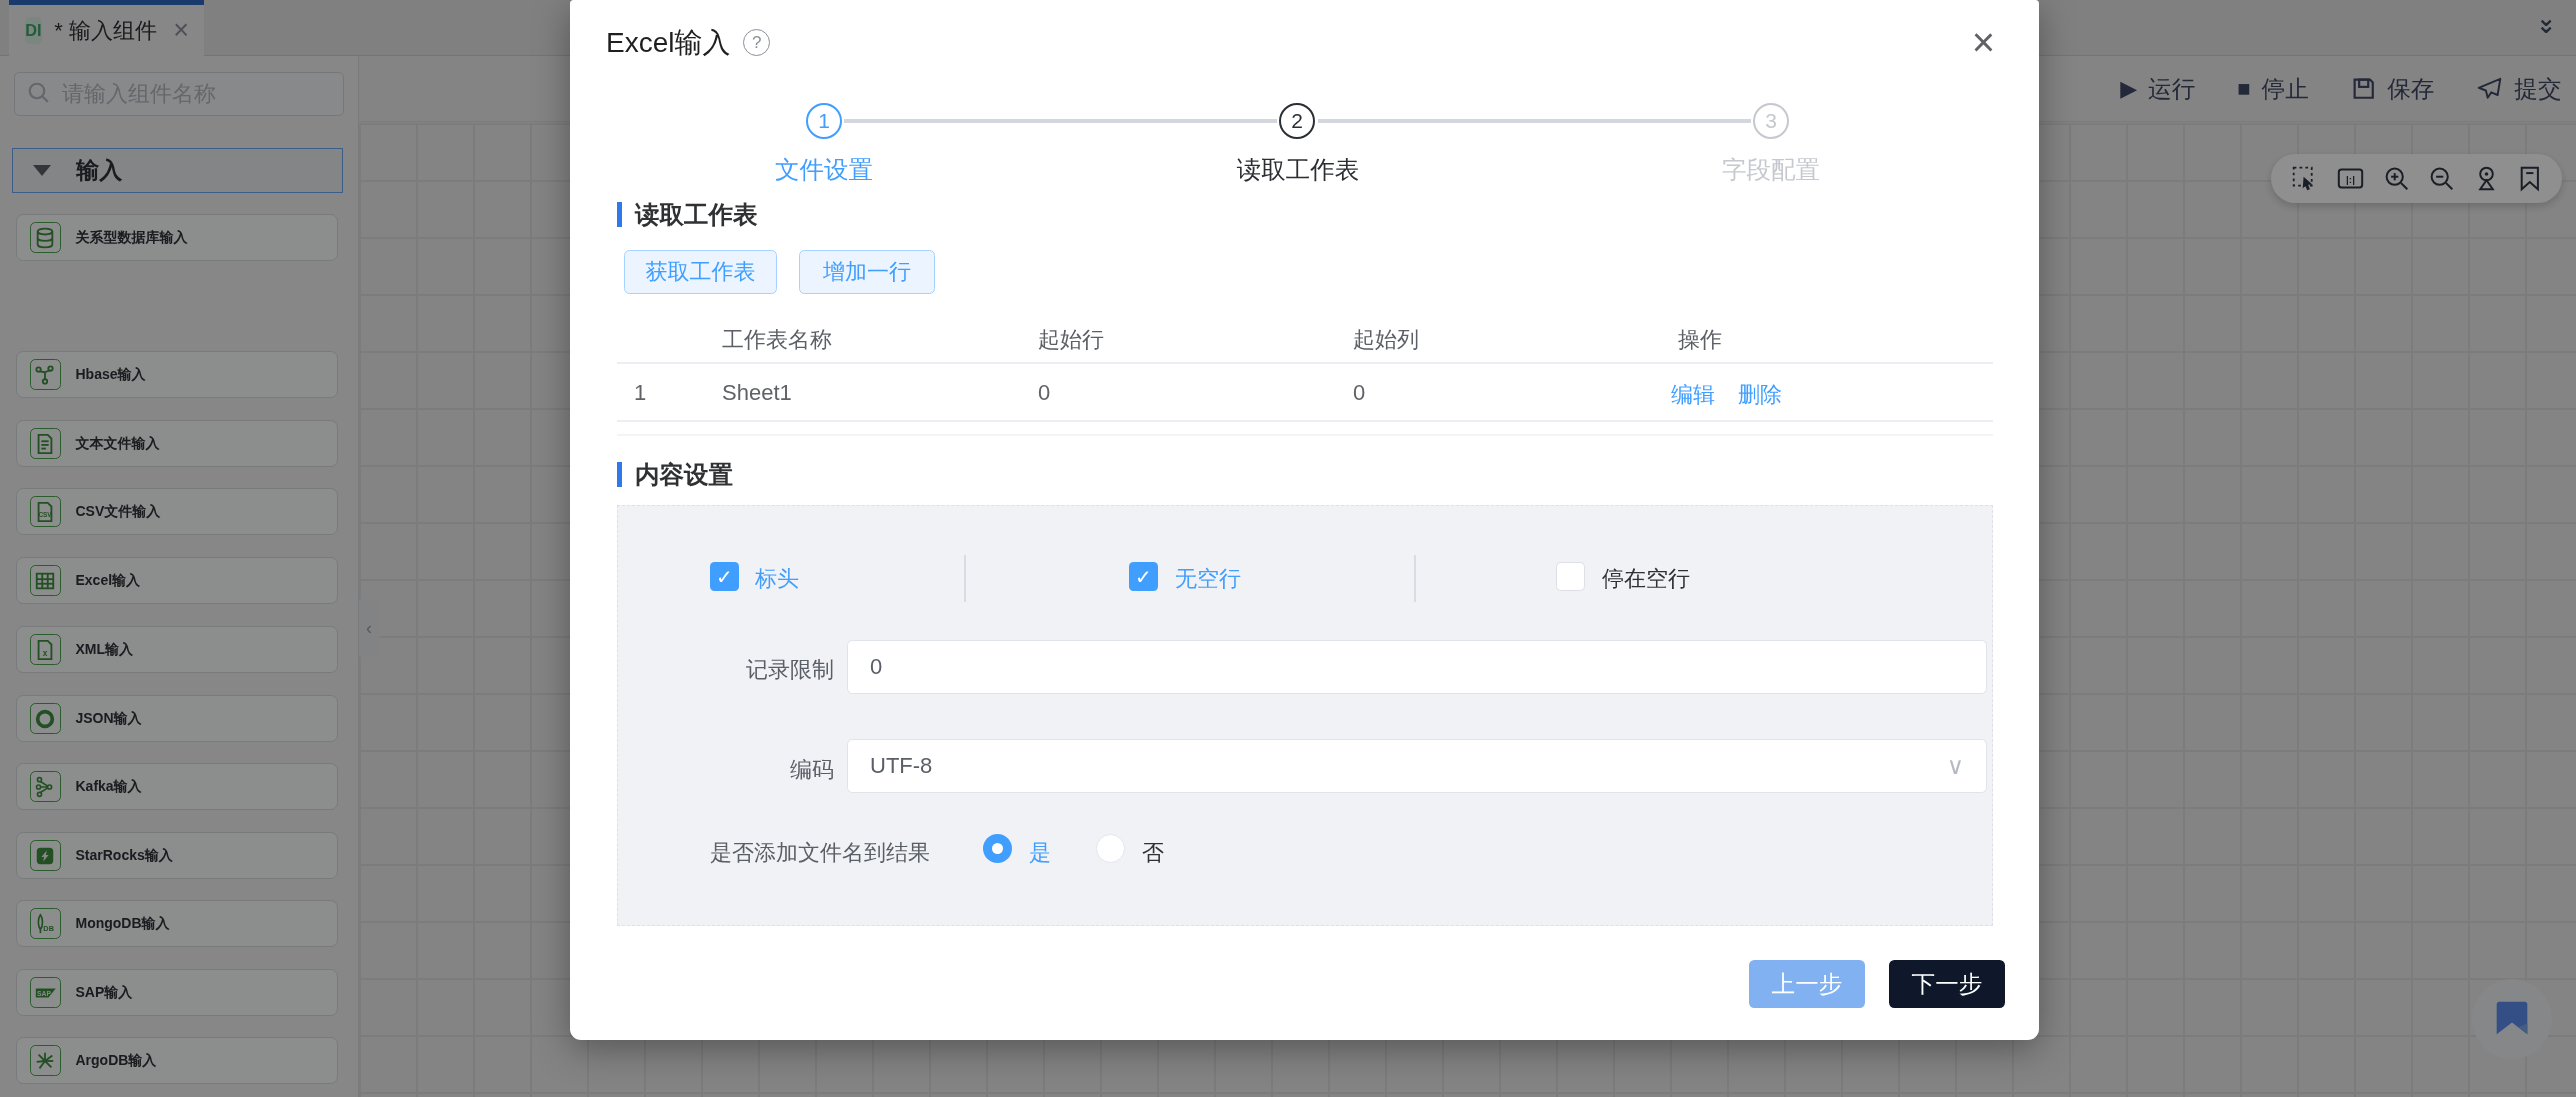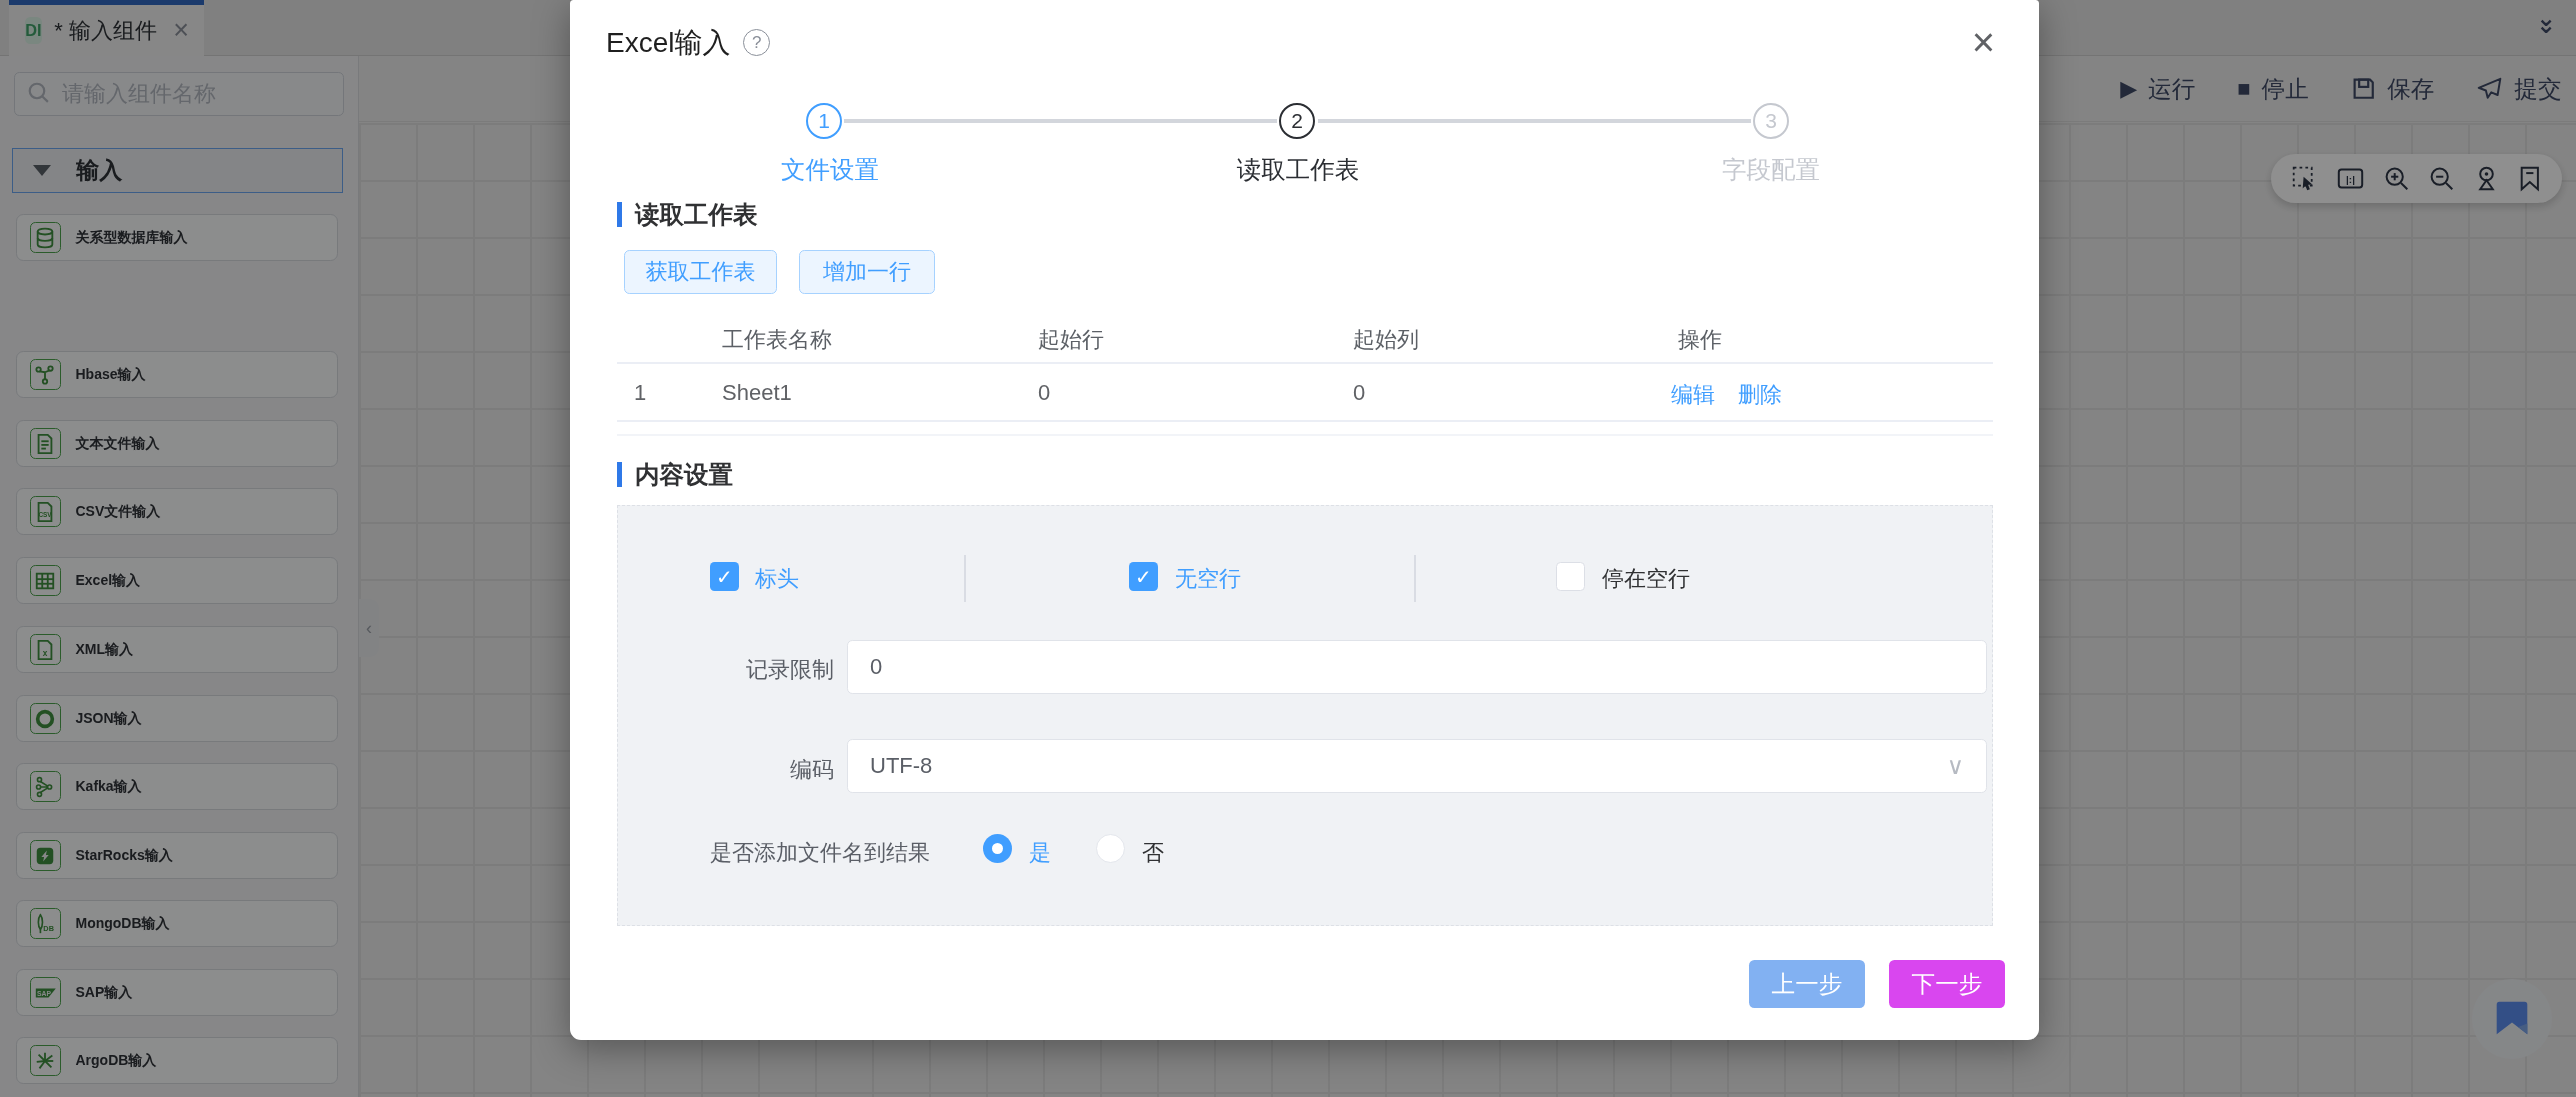--- a/index.html
+++ b/index.html
@@ -86,21 +86,21 @@
   .input-box{position:absolute;left:229px;width:1140px;height:54px;background:#fff;border:1.8px solid #e0e3e9;border-radius:5.4px;font-size:22px;color:#5a5e66;padding:0 22px;display:flex;align-items:center;}
   .select-chevron{position:absolute;right:22px;color:#b6bac2;font-size:23.6px;}
   .radio{position:absolute;width:29px;height:29px;border-radius:50%;}
   .radio.on{background:#409eff;}
   .radio.on::after{content:"";position:absolute;left:9px;top:9px;width:11px;height:11px;border-radius:50%;background:#fff;}
   .radio.off{background:#fff;border:1.8px solid #e3e6ec;}
   .radio-label{position:absolute;font-size:22px;}
 
   .btn-solid{position:absolute;top:960px;width:116px;height:48px;border-radius:5.4px;color:#fff;font-size:23.6px;display:flex;align-items:center;justify-content:center;}
   .btn-prev{left:1179px;background:#82b1f2;}
-  .btn-next{left:1319px;background:#d946ef;}
+  .btn-next{left:1319px;background:#0f172a;}
 </style>
 </head>
 <body>
 
 <div class="screen">
 
   <div class="tabbar">
     <div class="tab-active">
       <span class="di-badge">DI</span>
       <span class="tab-title">* 输入组件</span>
@@ -343,21 +343,21 @@
       <span class="modal-title">Excel输入</span>
       <span class="help-circle">?</span>
     </div>
     <span class="modal-close">×</span>
 
     <div class="step-line" style="left:274px;width:433px;"></div>
     <div class="step-line" style="left:748px;width:433px;"></div>
     <div class="step-circle s-done" style="left:236px;">1</div>
     <div class="step-circle s-active" style="left:709px;">2</div>
     <div class="step-circle s-pending" style="left:1183px;">3</div>
-    <div class="step-label l-done" style="left:151px;text-align:center;">文件设置</div>
+    <div class="step-label l-done" style="left:145px;text-align:center;">文件设置</div>
     <div class="step-label l-active" style="left:619px;">读取工作表</div>
     <div class="step-label l-pending" style="left:1092px;">字段配置</div>
 
     <div class="section-head" style="top:198px;">
       <span class="section-bar"></span>
       <span class="section-title">读取工作表</span>
     </div>
     <div class="btn-light" style="left:54px;width:153px;">获取工作表</div>
     <div class="btn-light" style="left:229px;width:136px;">增加一行</div>
 

